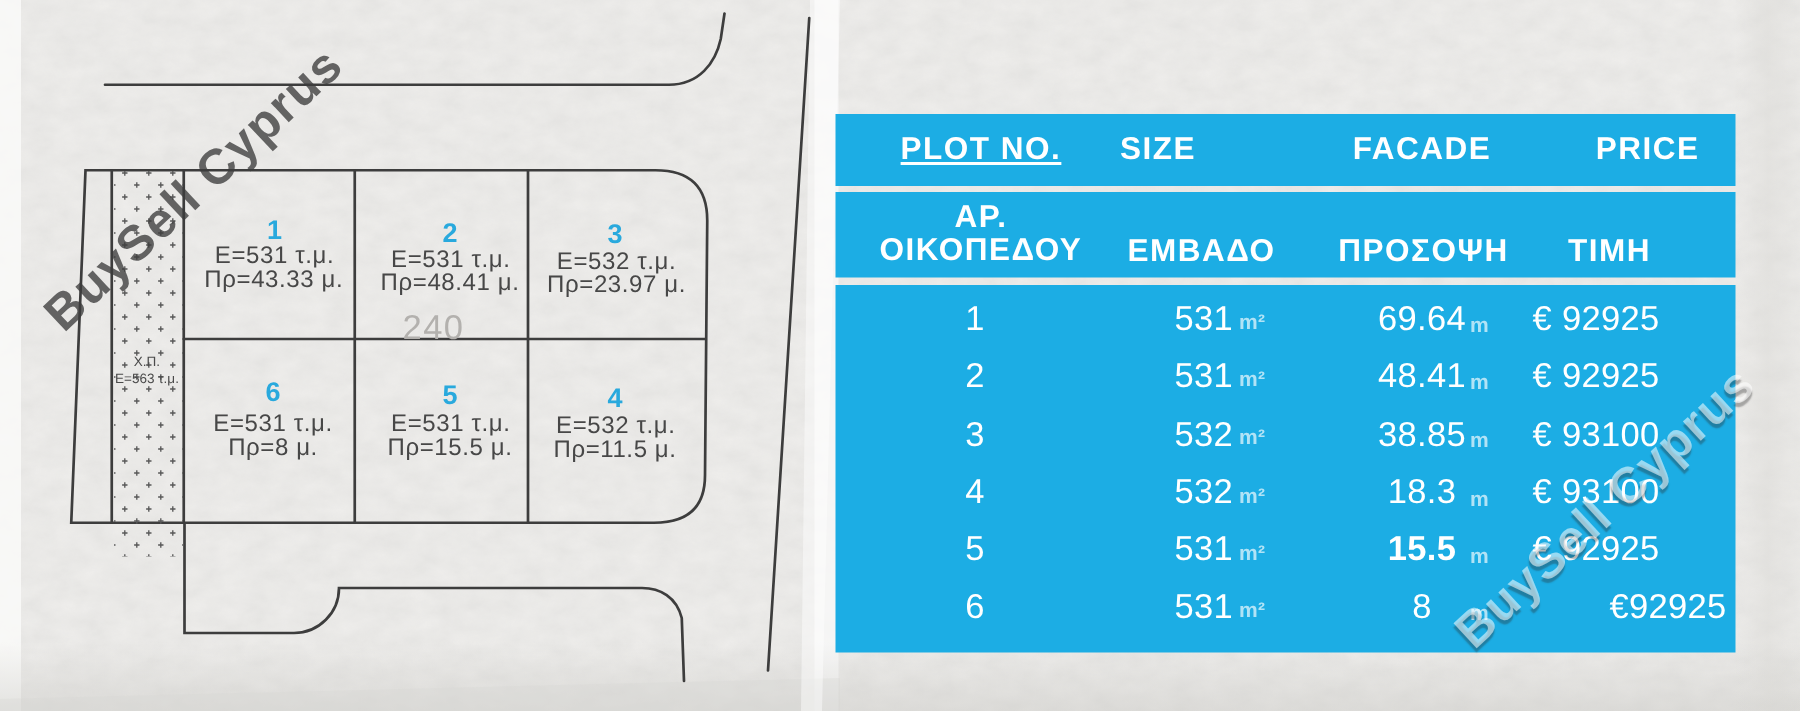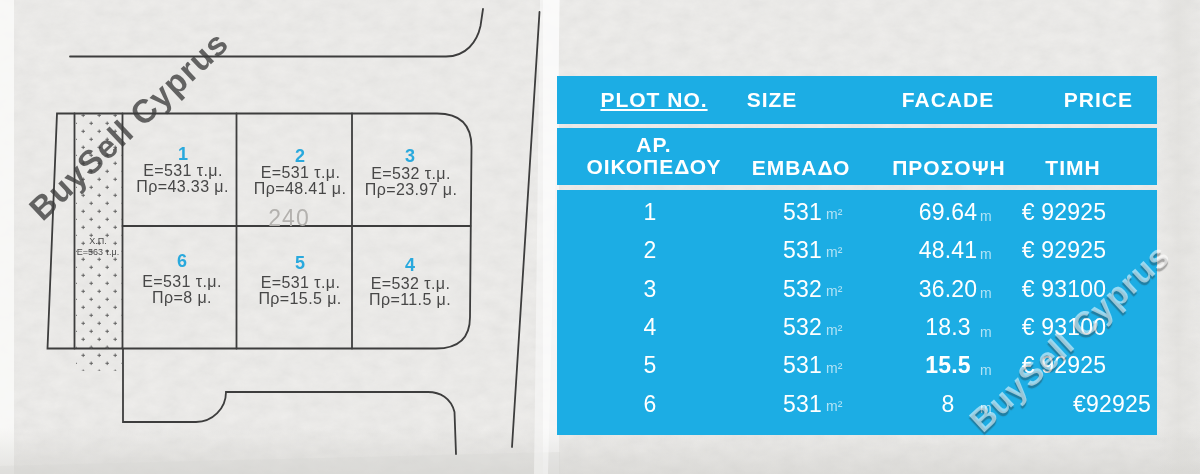--- a/index.html
+++ b/index.html
@@ -3,21 +3,21 @@
 <meta charset="utf-8">
 <style>
   html,body{margin:0;padding:0;}
   body{width:1200px;height:474px;position:relative;overflow:hidden;
        font-family:"Liberation Sans", sans-serif;background:#eeedeb;}
   .abs{position:absolute;}
   .band{position:absolute;left:557px;width:600px;background:#1cade4;}
   .wm{position:absolute;font-weight:bold;font-size:31px;white-space:nowrap;letter-spacing:0px;}
   .hdrtxt{position:absolute;color:#fff;font-weight:bold;font-size:21px;letter-spacing:1px;text-align:center;}
   .cell{position:absolute;color:#fff;font-size:23px;text-align:center;letter-spacing:0.2px;}
-  .unit{color:rgba(255,255,255,0.66);}
+  .unit{color:rgba(255,255,255,0.66);font-weight:bold;}
 </style>
 </head>
 <body>
 
 <svg class="abs" style="left:0;top:0;" width="1200" height="474" viewBox="0 0 1200 474">
   <defs>
     <filter id="paper" x="0" y="0" width="100%" height="100%">
       <feTurbulence type="fractalNoise" baseFrequency="0.055 0.09" numOctaves="4" seed="7" result="n"></feTurbulence>
       <feColorMatrix in="n" type="matrix" values="0 0 0 0 0.55  0 0 0 0 0.55  0 0 0 0 0.54  0 0 0 0.5 0"></feColorMatrix>
     </filter>
@@ -154,21 +154,21 @@
   <div class="cell unit" style="left:826px;top:244px;font-size:14px;">m²</div>
   <div class="cell" style="left:888px;top:237px;width:120px;">48.41</div>
   <div class="cell unit" style="left:980px;top:246px;font-size:14px;">m</div>
   <div class="cell" style="left:1004px;top:237px;width:120px;">€ 92925</div>
 </div>
 
 <div>
   <div class="cell" style="left:600px;top:276px;width:100px;">3</div>
   <div class="cell" style="left:750px;top:276px;width:72px;text-align:right;">532</div>
   <div class="cell unit" style="left:826px;top:283px;font-size:14px;">m²</div>
-  <div class="cell" style="left:888px;top:276px;width:120px;">36.20</div>
+  <div class="cell" style="left:888px;top:276px;width:120px;">38.85</div>
   <div class="cell unit" style="left:980px;top:285px;font-size:14px;">m</div>
   <div class="cell" style="left:1004px;top:276px;width:120px;">€ 93100</div>
 </div>
 
 <div>
   <div class="cell" style="left:600px;top:314px;width:100px;">4</div>
   <div class="cell" style="left:750px;top:314px;width:72px;text-align:right;">532</div>
   <div class="cell unit" style="left:826px;top:322px;font-size:14px;">m²</div>
   <div class="cell" style="left:888px;top:314px;width:120px;">18.3</div>
   <div class="cell unit" style="left:980px;top:324px;font-size:14px;">m</div>

